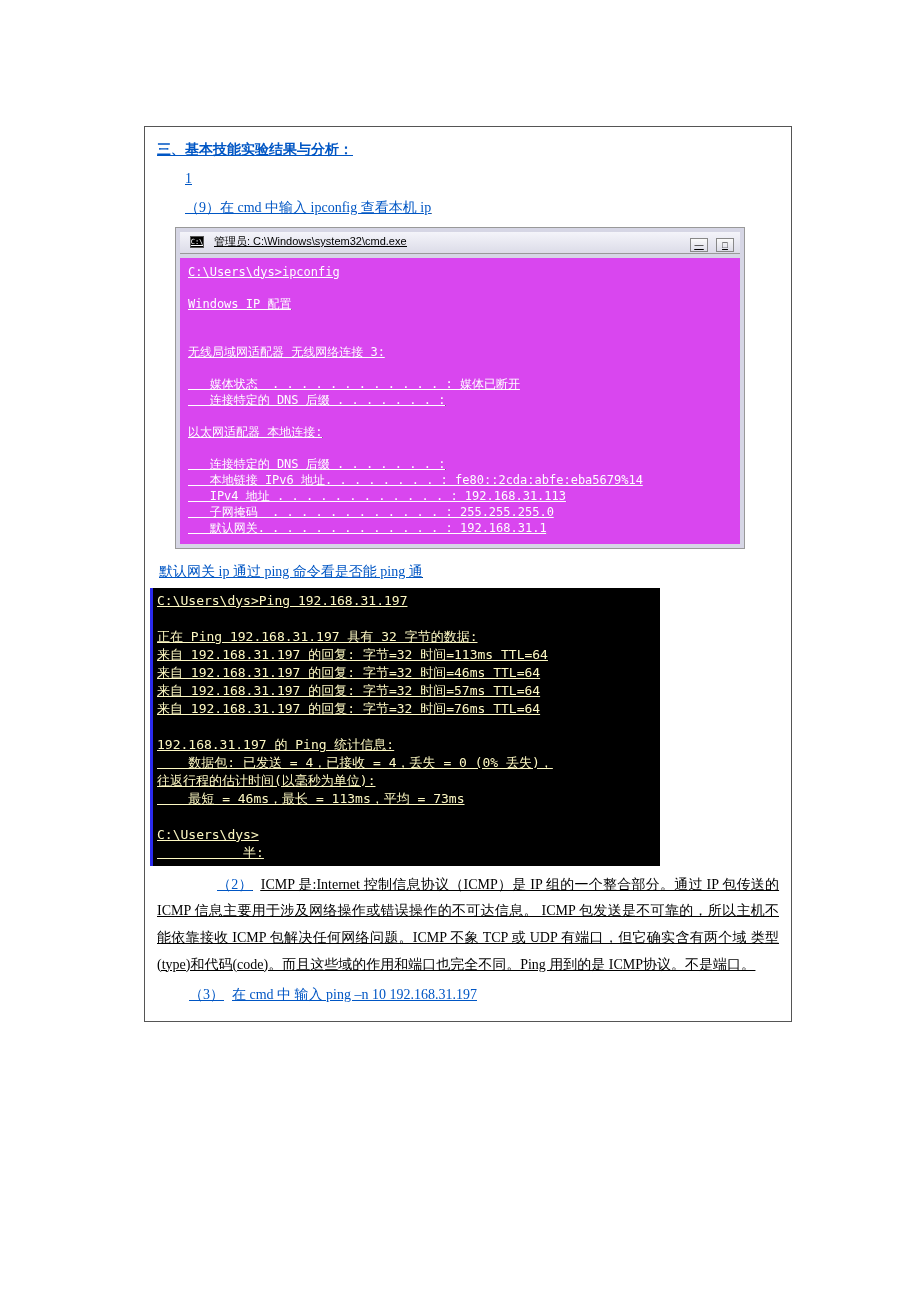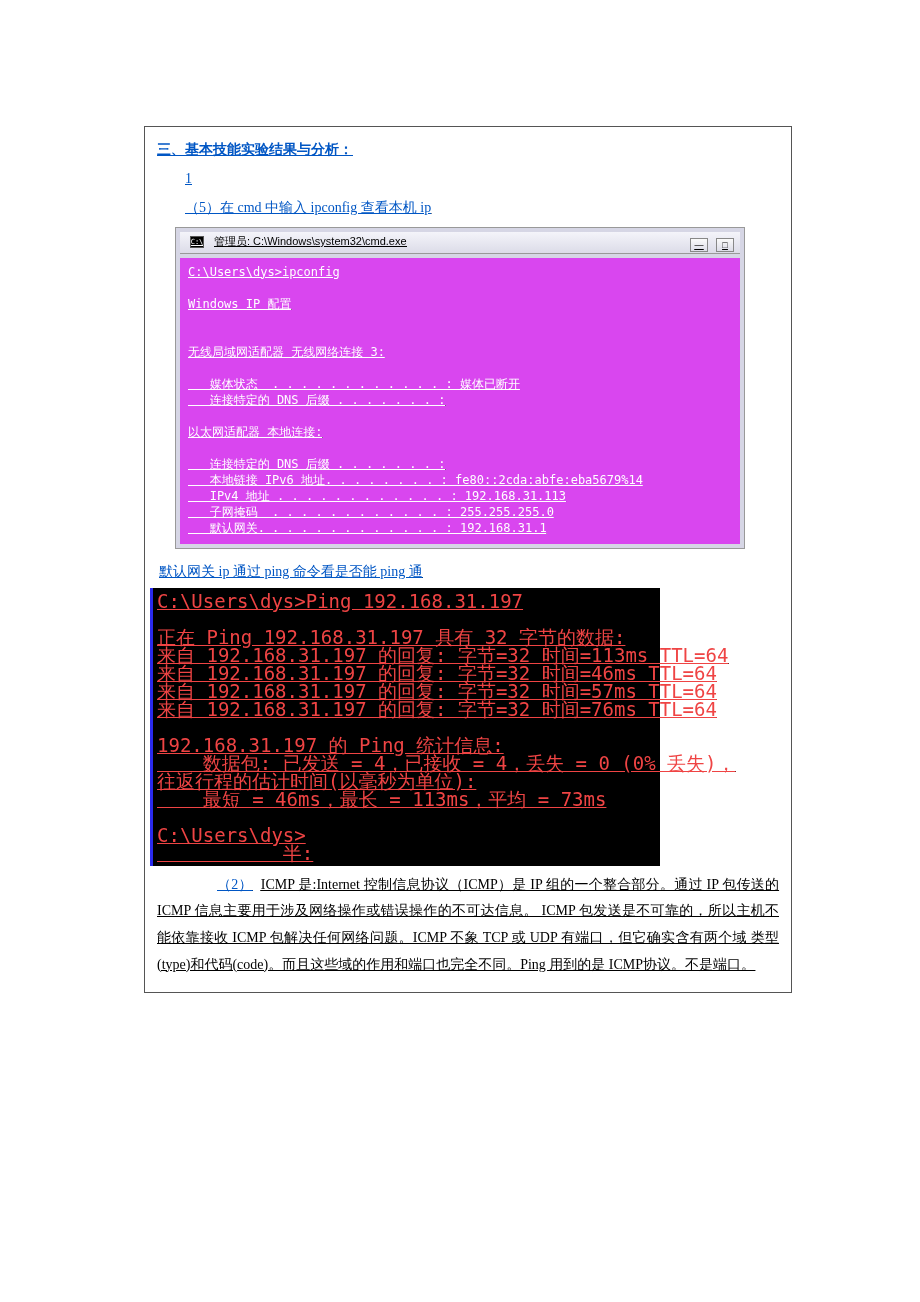--- a/index.html
+++ b/index.html
@@ -97,23 +97,23 @@
   }
   .ping-caption {
     color: #0056c4;
     margin-top: 10px;
     margin-bottom: 4px;
     padding-left: 2px;
   }
   
   .term2 {
     background: #000;
-    color: #ef4444;
+    color: #fef9c3;
     font-family: "NSimSun", "SimSun", Consolas, monospace;
-    font-size: 19px;
+    font-size: 13px;
     line-height: 18px;
     padding: 4px 6px 4px 4px;
     margin-left: -3px;
     white-space: pre;
     width: 510px;
     border-left: 3px solid #2a2aee;
   }
   .para {
     text-align: justify;
     margin-top: 6px;
@@ -128,21 +128,21 @@
 </head>
 <body>
 
 <div class="page">
   <div class="content-box">
 
     <div class="section-title">三、基本技能实验结果与分析：</div>
 
     <div class="num-1">1</div>
 
-    <div class="line indent-1 blue-text">（5）在 cmd 中输入 ipconfig 查看本机 ip</div>
+    <div class="line indent-1 blue-text">（9）在 cmd 中输入 ipconfig 查看本机 ip</div>
 
     <div class="term-window">
       <div class="term-titlebar">
         <span class="term-icon">
           <span class="term-icon-inner">C:\</span>
         </span>
         <span>管理员: C:\Windows\system32\cmd.exe</span>
         <div class="win-buttons">
           <div class="win-btn">—</div>
           <div class="win-btn">□</div>
@@ -182,15 +182,18 @@
 往返行程的估计时间(以毫秒为单位):
     最短 = 46ms，最长 = 113ms，平均 = 73ms
 
 C:\Users\dys&gt;
            半:</div>
 
     <div class="para">
       <span style="padding-left:56px;" class="blue-text">（2）</span><span class="black-text">ICMP 是:Internet 控制信息协议（ICMP）是 IP 组的一个整合部分。通过 IP 包传送的 ICMP 信息主要用于涉及网络操作或错误操作的不可达信息。 ICMP 包发送是不可靠的，所以主机不能依靠接收 ICMP 包解决任何网络问题。ICMP 不象 TCP 或 UDP 有端口，但它确实含有两个域 类型(type)和代码(code)。而且这些域的作用和端口也完全不同。Ping 用到的是 ICMP协议。不是端口。</span>
     </div>
 
+    <div class="step3">
+      <span class="blue-text">（3）</span><span class="blue-text">在 cmd 中 输入 ping –n 10 192.168.31.197</span>
+    </div>
 
   </div>
 </div>
 
 </body></html>

